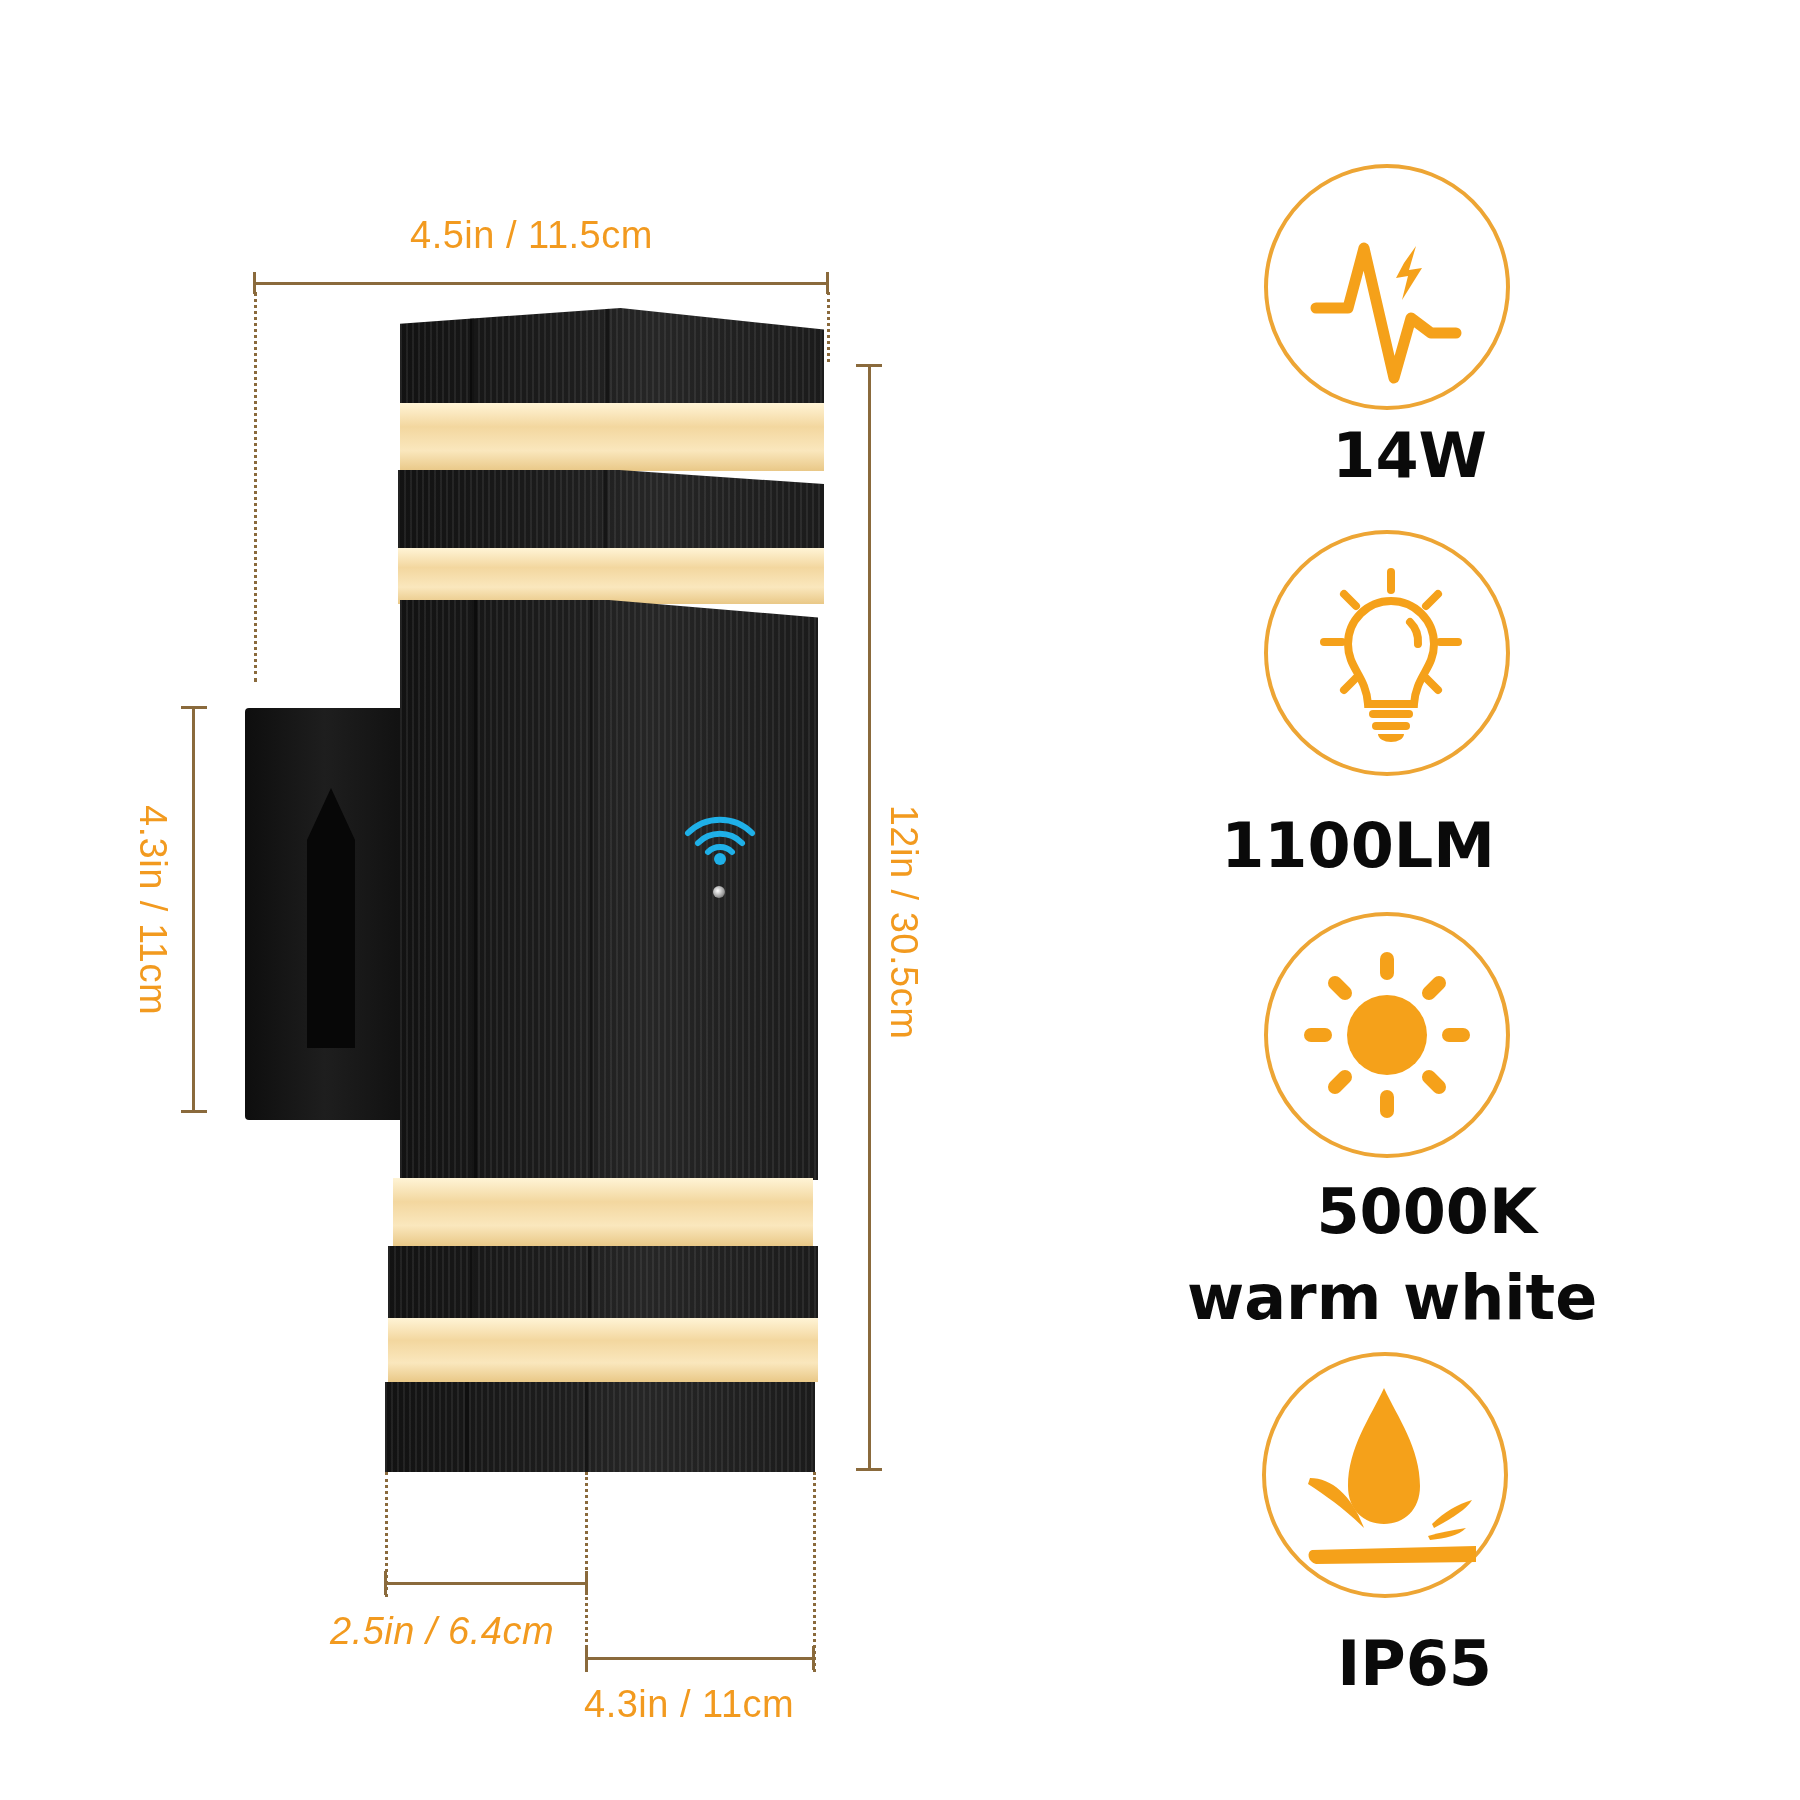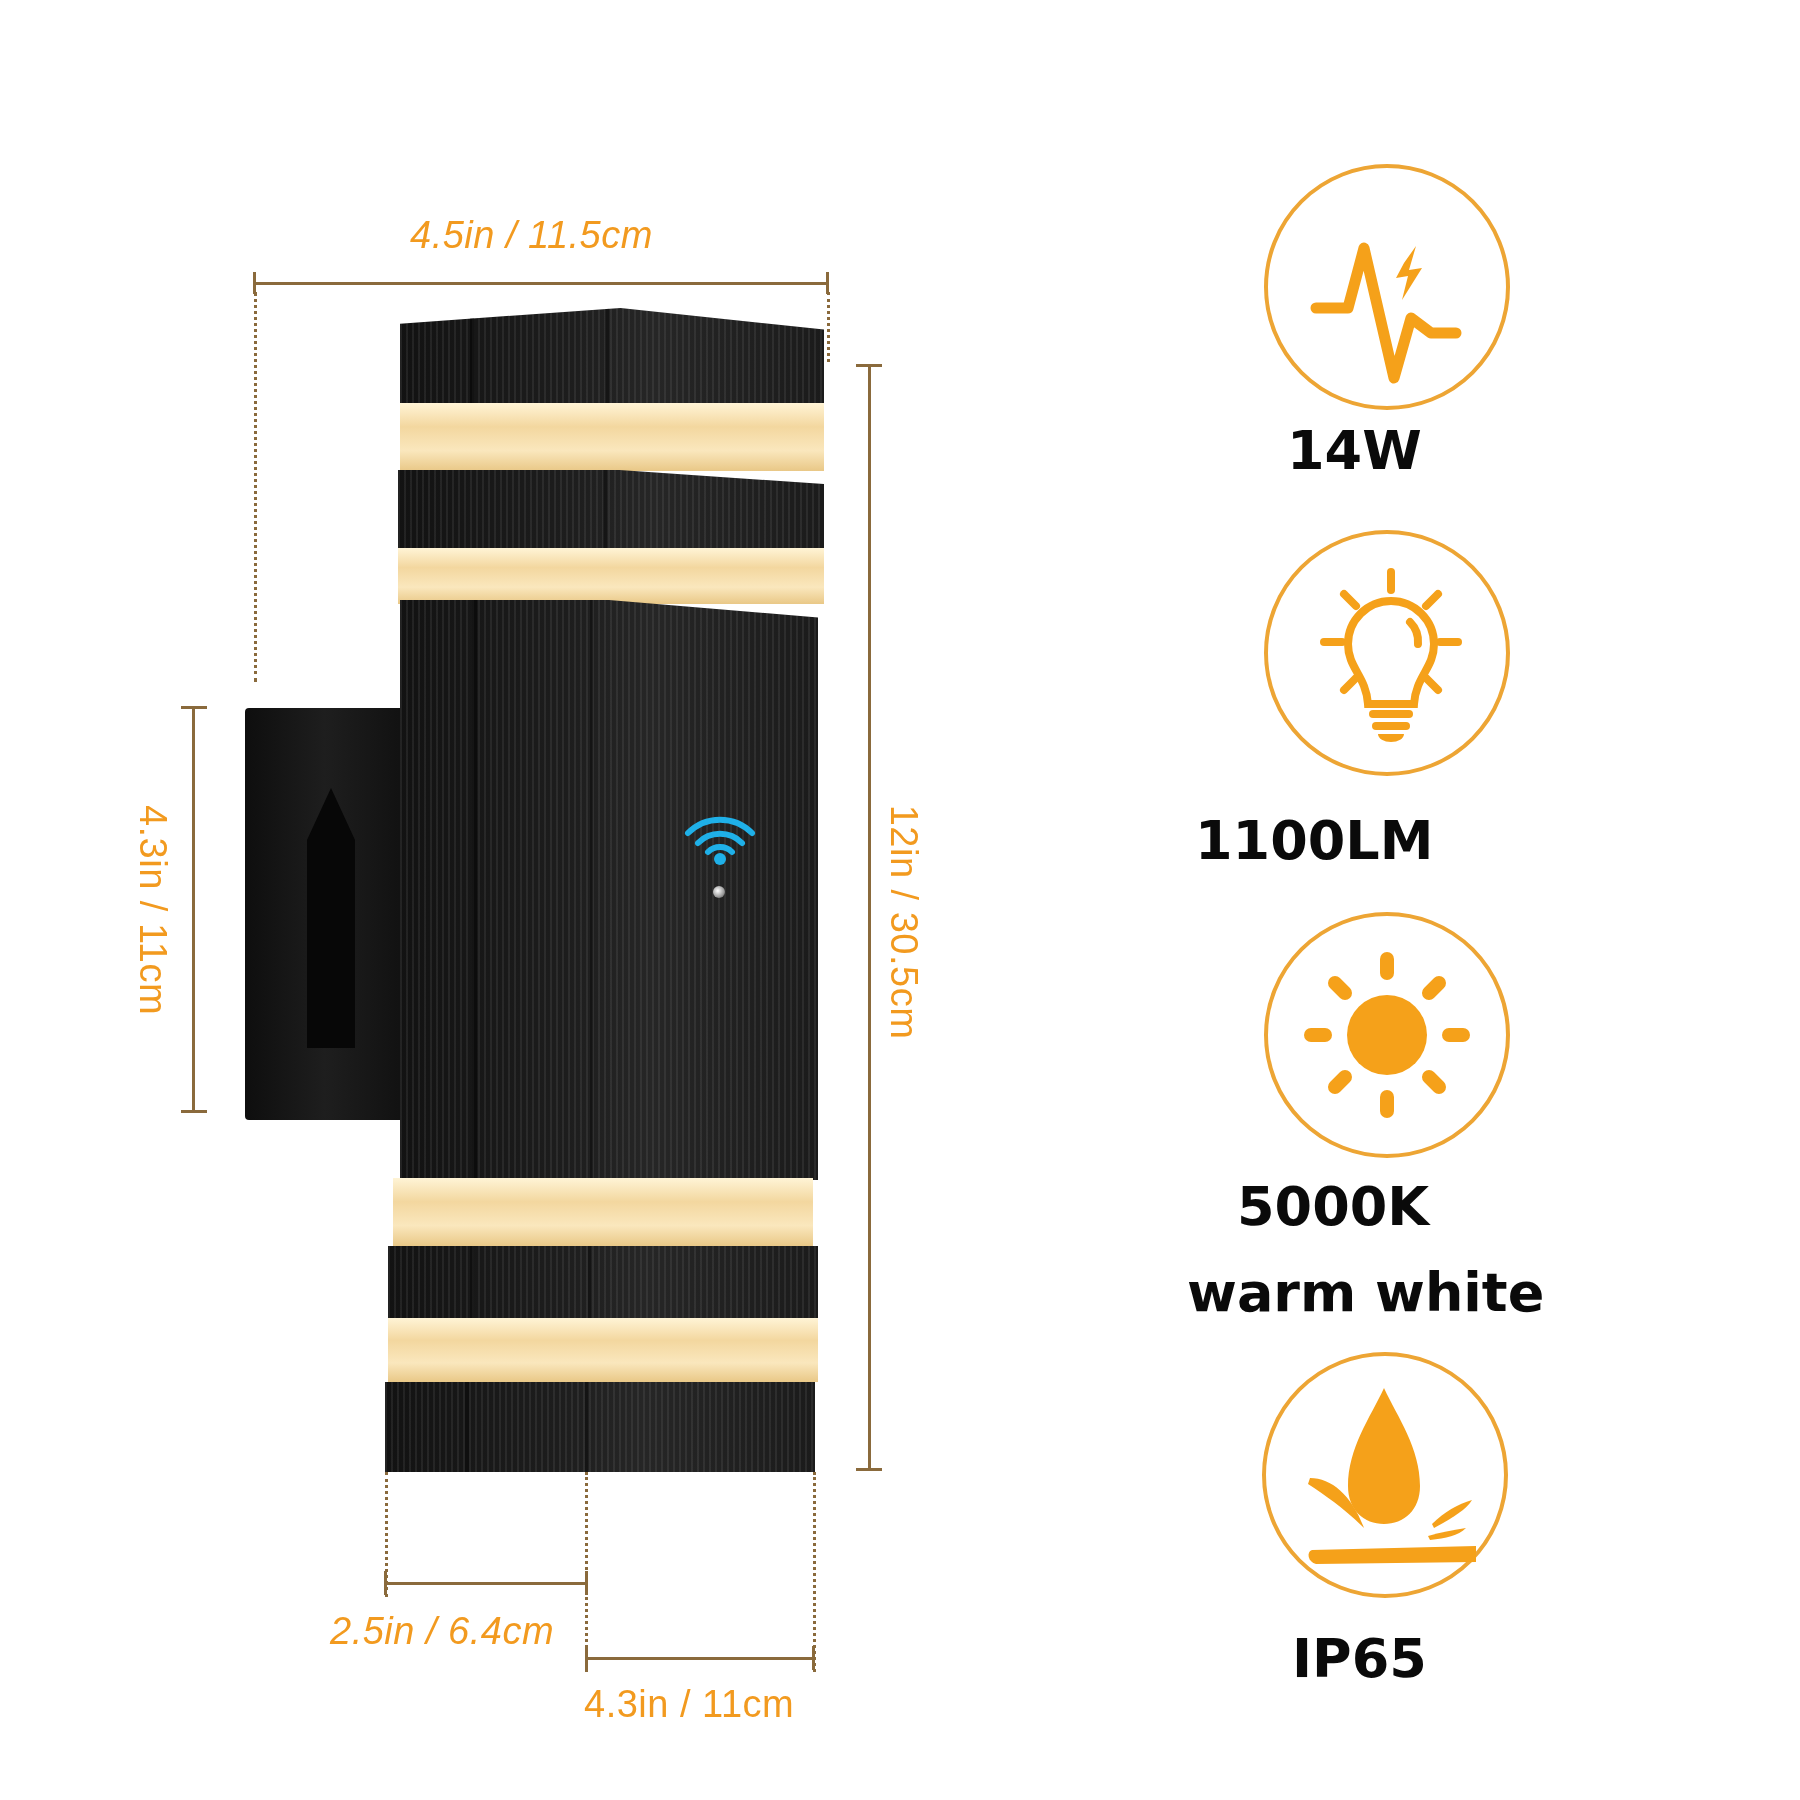--- a/index.html
+++ b/index.html
@@ -1,35 +1,35 @@
 <!DOCTYPE html>
 <html><head>
 <meta charset="utf-8">
 <style>
   html, body { margin: 0; padding: 0; background: #ffffff; }
   body { width: 1800px; height: 1800px; position: relative; overflow: hidden; font-family: "Liberation Sans", sans-serif; }
   .abs { position: absolute; }
   .dim-label { position: absolute; color: #f29a1f; font-family: "Liberation Sans", sans-serif; font-size: 38px; white-space: nowrap; letter-spacing: 0.5px; }
   .dim-line { position: absolute; background: #8a6a3c; }
   .dot-line { position: absolute; width: 0; border-left: 3px dotted #8a6a3c; }
-  .spec-label { position: absolute; color: #0a0a0a; font-family: "DejaVu Sans", sans-serif; font-weight: bold; font-size: 54px; text-align: left; line-height: 1.15; white-space: nowrap; }
+  .spec-label { position: absolute; color: #0a0a0a; font-family: "DejaVu Sans", sans-serif; font-weight: bold; font-size: 62px; text-align: right; line-height: 1.15; white-space: nowrap; }
   .circle { position: absolute; width: 246px; height: 246px; border: 4px solid #eda534; border-radius: 50%; box-sizing: border-box; }
   .rot-ccw { transform: translate(-50%, -50%) rotate(90deg); }
   
   .ribbed { background:
       repeating-linear-gradient(90deg, rgba(255,255,255,0.07) 0 2px, rgba(0,0,0,0) 2px 6px),
       linear-gradient(90deg, #121212 0%, #1d1d1d 40%, #262626 60%, #1b1b1b 100%); }
   .glow { background:
       linear-gradient(180deg, #fff4d6 0%, #f3d79f 35%, #fae7bd 70%, #e9c887 100%); }
   .face-split { position: absolute; top: 0; bottom: 0; width: 4px; background: rgba(0,0,0,0.35); }
 </style>
 </head>
 <body>
 
-<div class="dim-label" style="left:410px; top:214px;font-style:italic;">4.5in / 11.5cm</div>
+<div class="dim-label" style="left:410px; top:214px;">4.5in / 11.5cm</div>
 <div class="dim-line" style="left:253px; top:282px; width:575px; height:3px;"></div>
 <div class="dim-line" style="left:253px; top:272px; width:3px; height:22px;"></div>
 <div class="dim-line" style="left:826px; top:272px; width:3px; height:22px;"></div>
 <div class="dot-line" style="left:254px; top:292px; height:390px;"></div>
 <div class="dot-line" style="left:827px; top:292px; height:70px;"></div>
 
 <div class="dim-line" style="left:868px; top:365px; width:3px; height:1105px;"></div>
 <div class="dim-line" style="left:856px; top:364px; width:26px; height:3px;"></div>
 <div class="dim-line" style="left:856px; top:1468px; width:26px; height:3px;"></div>
 <div class="dim-label rot-ccw" style="left:903px; top:922px;">12in / 30.5cm</div>

